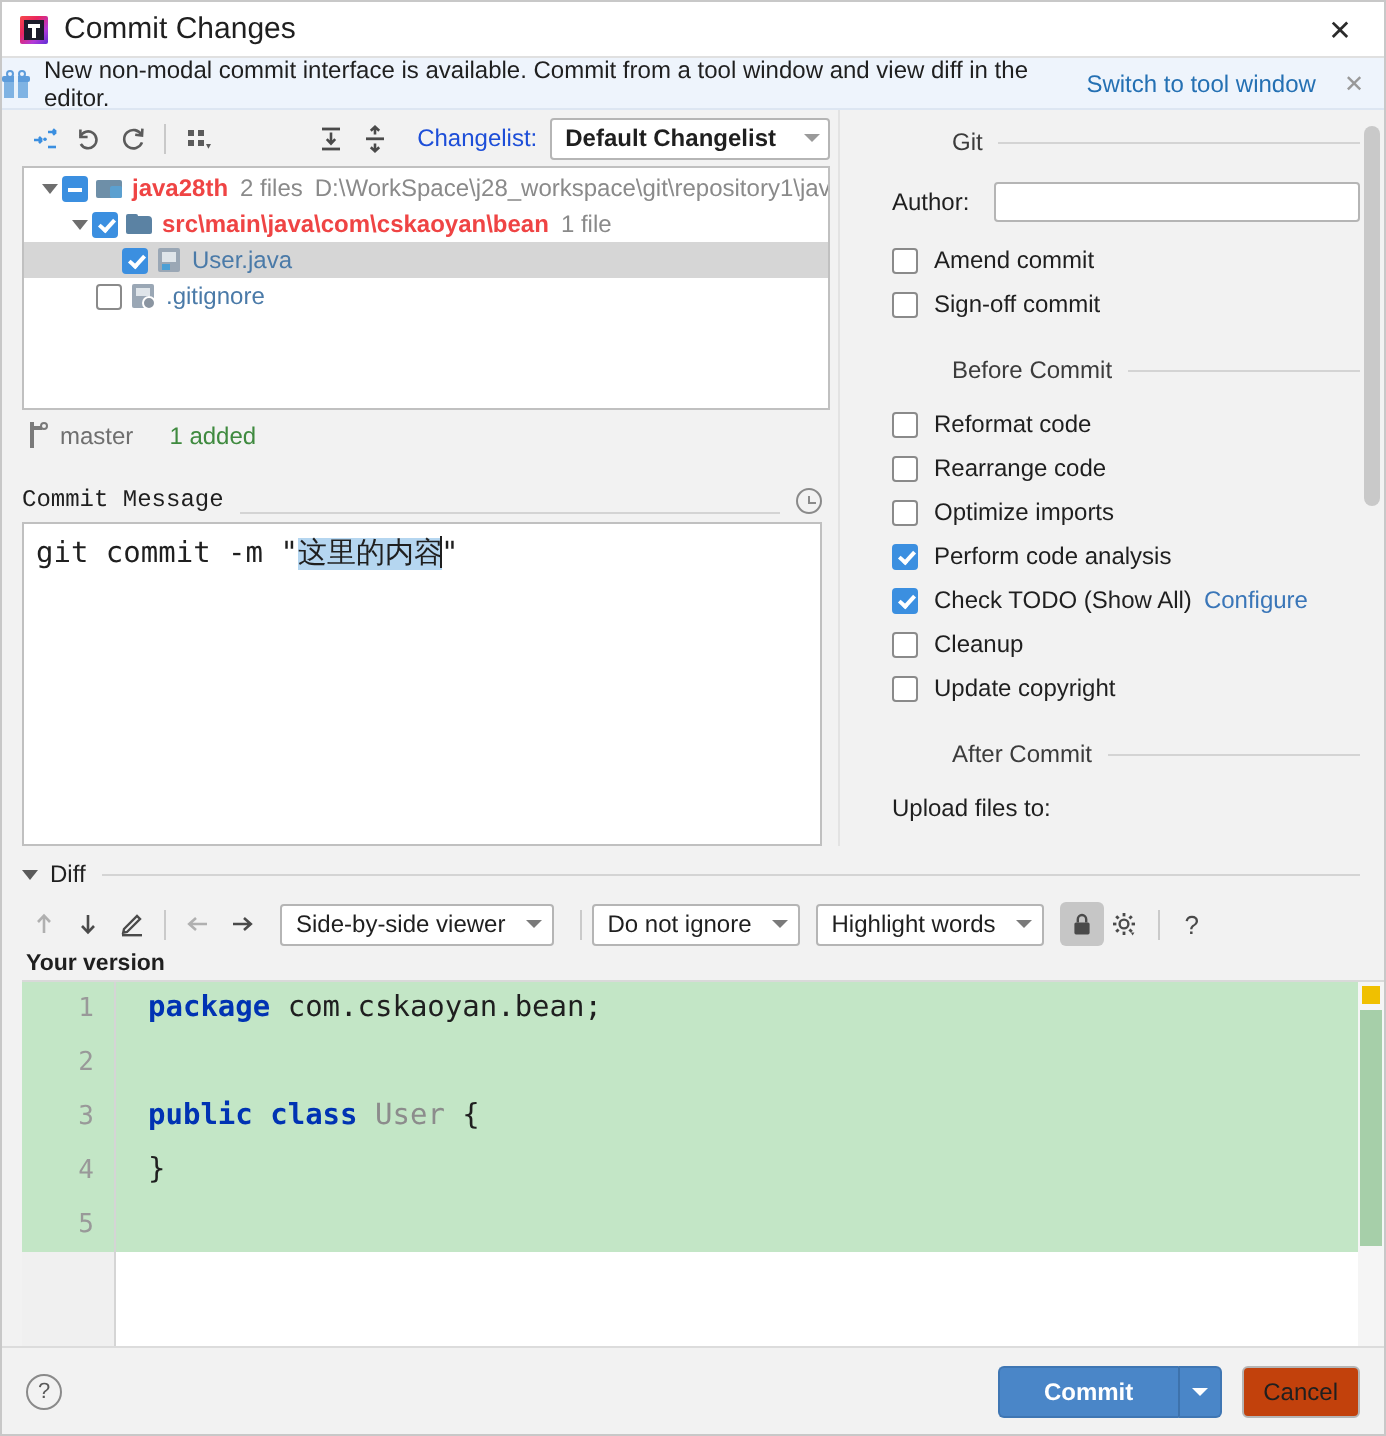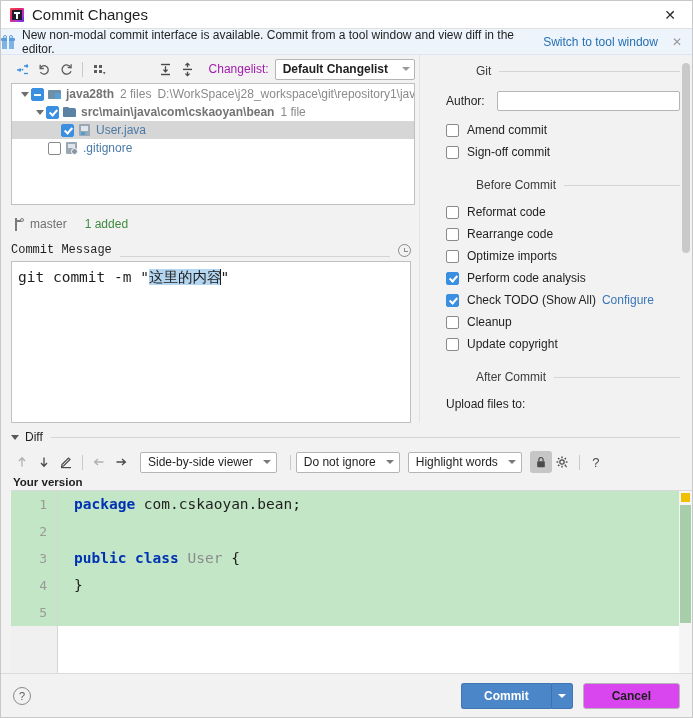--- a/index.html
+++ b/index.html
@@ -128,21 +128,21 @@
     padding: 0 4px 0 10px;
     gap: 0px;
   }
   .tb-btn {
     width: 22px; height: 22px;
     display:flex; align-items:center; justify-content:center;
     cursor: pointer;
     border-radius: 3px;
   }
   .tb-sep { width:1px; height:15px; background:#c9c9c9; margin:0 5px; }
-  .chg-label { font-size:12px; color:#a21caf; margin:0 6px 0 10px; }
+  .chg-label { font-size:12px; color:#1d4ed8; margin:0 6px 0 10px; }
   .chg-combo {
     height: 21px;
     min-width: 140px;
     background:#fff;
     border:1px solid #b5b5b5;
     border-radius:2px;
     display:flex; align-items:center;
     padding: 0 4px 0 7px;
     cursor:pointer;
     font-size: 12px;
@@ -200,29 +200,29 @@
   .ficon.module .b1 { position:absolute; left:0; top:3px; width:13px; height:9px; background:#6e8fa8; border-radius:1px; }
   .ficon.module .b2 { position:absolute; left:7px; top:6px; width:6px; height:6px; background:#5ba0d0; border-radius:1px; }
   .ficon.folder .f1 { position:absolute; left:0; top:3px; width:13px; height:9px; background:#5b82a3; border-radius:1px 2px 1px 1px; }
   .ficon.folder .f2 { position:absolute; left:0; top:1.5px; width:6px; height:3px; background:#5b82a3; border-radius:1px; }
   .ficon.java .j1 { position:absolute; left:1px; top:1px; width:11px; height:12px; background:#9aa7b5; border-radius:1px; }
   .ficon.java .j2 { position:absolute; left:3px; top:3px; width:7px; height:5px; background:#dfe5ea; }
   .ficon.java .j3 { position:absolute; left:3px; top:9px; width:4px; height:3px; background:#4b9fd5; }
   .ficon.gitignore .g1 { position:absolute; left:1px; top:1px; width:11px; height:12px; background:#9aa7b5; border-radius:1px; }
   .ficon.gitignore .g2 { position:absolute; left:3px; top:3px; width:7px; height:4px; background:#dfe5ea; }
   .ficon.gitignore .g3 { position:absolute; left:6px; top:7px; width:7px; height:7px; border-radius:50%; background:#8b95a1; border:1px solid #fff; }
-  .node-name { color:#737373; }
+  .node-name { color:#ef4444; }
   .node-name.blue { color:#4a7aa8; }
   .node-name.bold { font-weight:bold; }
   .node-meta { color:#8a8a8a; margin-left:6px; }
   .node-path { color:#8a8a8a; margin-left:6px; }
 
   
   .branch-line {
-    display:flex; align-items:flex-end;
+    display:flex; align-items:flex-start;
     height: 20px;
     margin: 6px 0 0 12px;
     font-size: 12px;
   }
   .branch-icon { width:12px; height:13px; margin-right:5px; position:relative; }
   .branch-icon .stem { position:absolute; left:2px; top:0; width:1.5px; height:13px; background:#7a7a7a;}
   .branch-icon .arm { position:absolute; left:2px; top:2px; width:6px; height:1.5px; background:#7a7a7a;}
   .branch-icon .dot { position:absolute; left:7px; top:0px; width:4px; height:4px; border:1.5px solid #7a7a7a; border-radius:50%; }
   .branch-name { color:#6f6f6f; }
   .added-count { color:#3f8a3f; margin-left:18px; }
@@ -434,27 +434,26 @@
   .commit-arrow {
     background:#4a86c8; border:1px solid #3f76b3;
     border-radius:0 3px 3px 0;
     width:22px;height:26px;
     display:flex;align-items:center;justify-content:center;
     cursor:pointer;
     border-left: 1px solid #3d72ac;
   }
   .commit-arrow .tri { width:0;height:0;border-left:4px solid transparent;border-right:4px solid transparent;border-top:4px solid #fff; }
   .cancel-btn {
-    background:#d946ef; border:1px solid #b5b5b5; border-radius:3px;
-    padding: 0 28px; height:26px;
+    background:#c2410c; border:1px solid #b5b5b5; border-radius:3px;
+    padding: 0 10px; height:26px;
     font-size:12px; color:#1f1f1f;
     display:flex;align-items:center;justify-content:center;
     cursor:pointer;
     font-family:"Liberation Sans",sans-serif;
-    font-weight:bold;
   }
 
   svg { display:block; }
 </style>
 </head>
 <body>
 
 <div id="app">
 
   <div class="titlebar">

